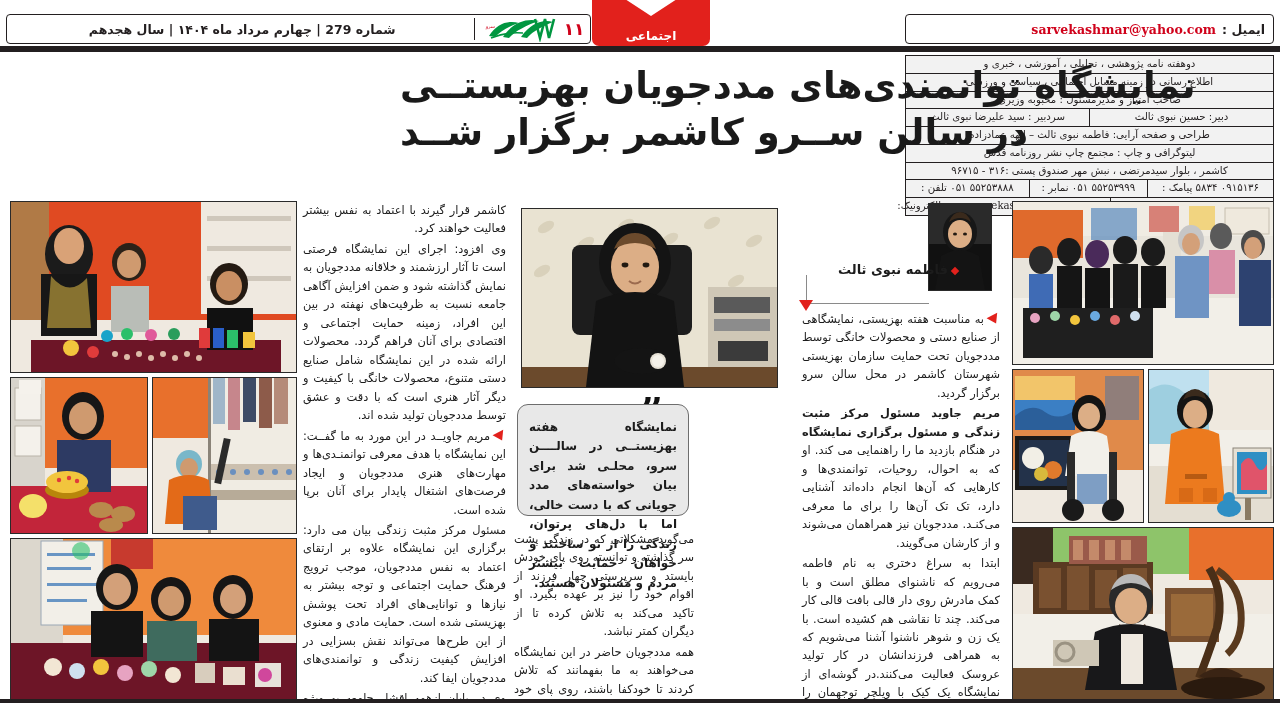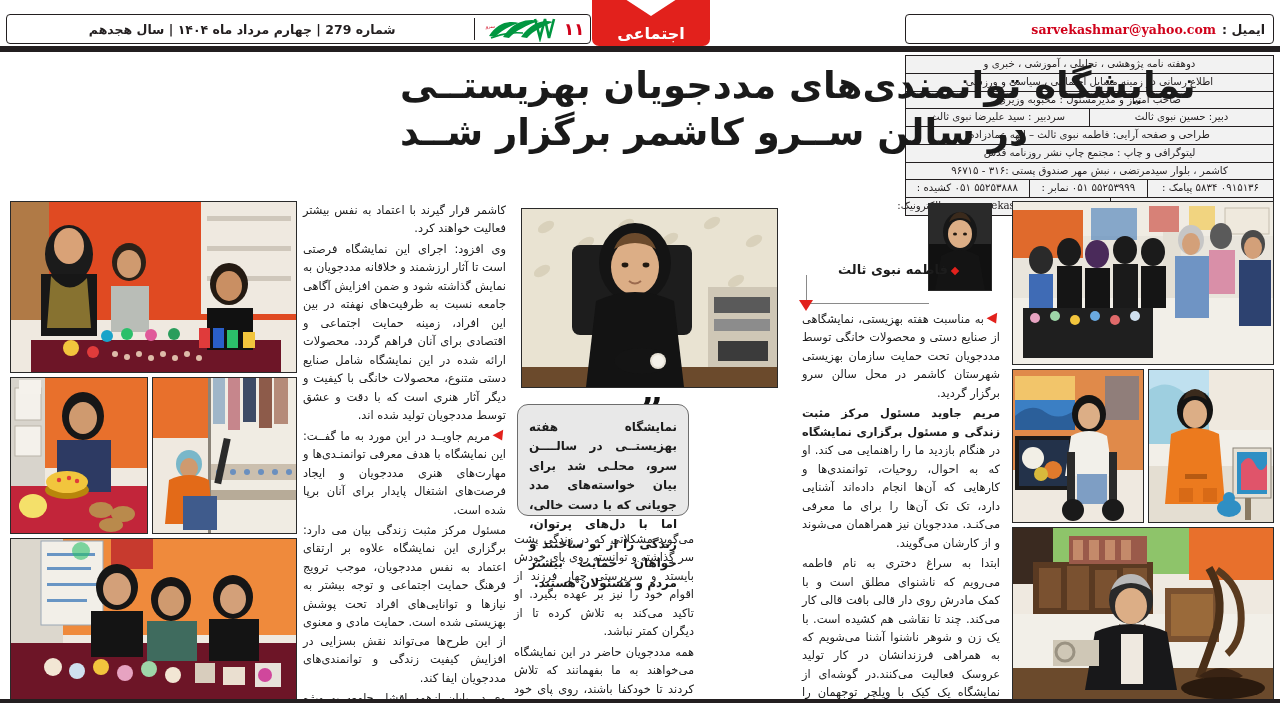--- a/index.html
+++ b/index.html
@@ -39,21 +39,21 @@
     position:absolute;left:592px;top:0px;width:118px;height:46px;
     background:#e2211c;border-radius:0 0 7px 7px;
   }
   .section-tab .notch{
     position:absolute;left:50%;top:-1px;transform:translateX(-50%);
     width:0;height:0;border-left:26px solid transparent;border-right:26px solid transparent;
     border-top:17px solid #ffffff;
   }
   .section-tab .lbl{
     position:absolute;left:0;right:0;bottom:3px;text-align:center;
-    color:#ffffff;font-size:16px;font-weight:bold;letter-spacing:1px;
+    color:#ffffff;font-size:12px;font-weight:bold;letter-spacing:1px;
   }
 
   .email-box{
     position:absolute;left:905px;top:14px;width:369px;height:30px;
     border:1.5px solid #231f20;border-radius:4px;background:#fff;
     display:flex;align-items:center;justify-content:flex-start;
     box-sizing:border-box;padding:0 8px;
   }
   .email-label{font-size:12.5px;font-weight:bold;color:#231f20;}
   .email-val{
@@ -177,21 +177,21 @@
       <div style="flex:1.12">
         <span>۰۹۱۵۱۳۶ ۵۸۳۴</span>
         <span>پیامک :</span>
       </div>
       <div style="flex:1.05">
         <span>۵۵۲۵۳۹۹۹  ۰۵۱</span>
         <span>نمابر :</span>
       </div>
       <div style="flex:1.1">
         <span>۵۵۲۵۳۸۸۸  ۰۵۱</span>
-        <span>کشیده :</span>
+        <span>تلفن :</span>
       </div>
     </div>
     <div class="mast-row tri">
       <div style="flex:1.25">
         <span class="mast-ltr">www.sarvekashmar.com</span>
         <span>سایت:</span>
       </div>
       <div style="flex:1.45">
         <span class="mast-ltr">sarvekashmar@yahoo.com</span>
         <span>پست الکترونیک:</span>

